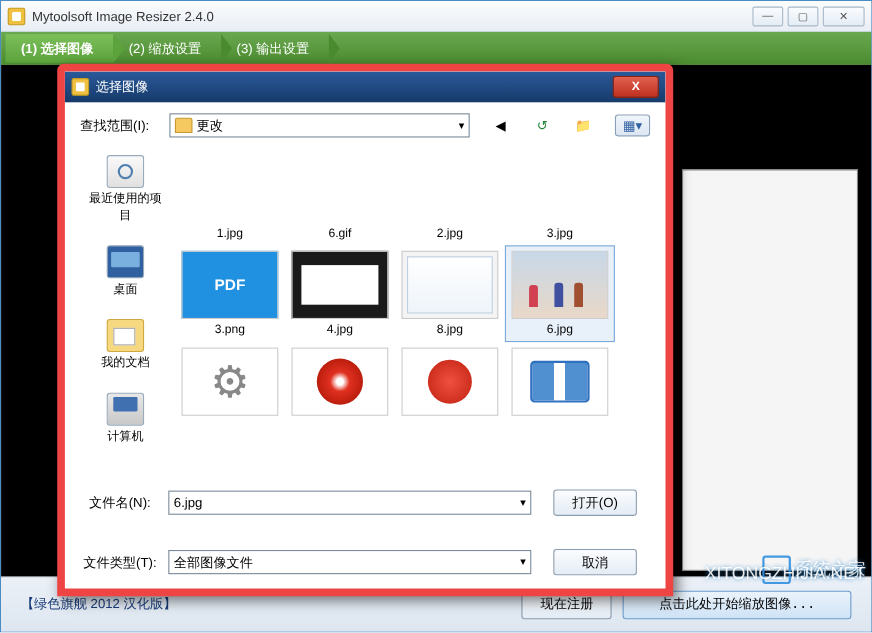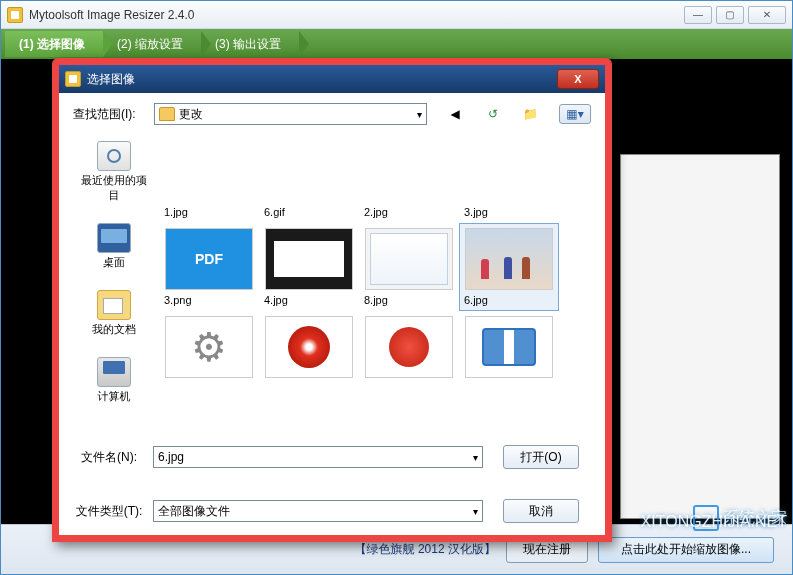--- a/index.html
+++ b/index.html
@@ -16,24 +16,24 @@
 
 .toolbar { height: 30px; background: linear-gradient(#6aa84f,#4b8b2f); display: flex; align-items: center; padding-left: 4px; }
 .step { height: 26px; display:flex; align-items:center; padding: 0 18px 0 14px; font-size: 12px; color: #fff; position:relative; }
 .step.active { background: linear-gradient(#7cbf5a,#5ca33c); font-weight:bold; }
 .step::after { content:''; position:absolute; right:-10px; top:0; width:0;height:0;border-top:13px solid transparent;border-bottom:13px solid transparent;border-left:10px solid #4b8b2f; z-index:1;}
 .step.active::after { border-left-color:#5ca33c; }
 
 .workspace { height: 465px; background: #000; position: relative; padding:10px; }
 .right-panel { position:absolute; right:12px; top:95px; width:160px; height:365px; background:#f5f5f5; border:1px solid #888;}
 
-.bottombar { height: 50px; background: linear-gradient(#ebf0f7,#dde6f0); display:flex; align-items:center; padding: 0 18px; border-top:1px solid #c0cad6;text-align:right;}
+.bottombar { height: 50px; background: linear-gradient(#ebf0f7,#dde6f0); display:flex; align-items:center; padding: 0 18px; border-top:1px solid #c0cad6;}
 .link { font-size:12px; color:#1a3c7a; flex:1;}
 .btn { height:26px; padding:0 16px; border:1px solid #8a9cb0; background:linear-gradient(#fbfcfe,#e4ecf5); font-size:12px; border-radius:3px; margin-left:10px; display:flex;align-items:center; }
-.btn.big { padding:0 22px; background:linear-gradient(#eaf3fb,#cfe3f6); border-color:#6a9dce;}
+.btn.big { padding:0 32px; background:linear-gradient(#eaf3fb,#cfe3f6); border-color:#6a9dce;font-family:Liberation Mono, monospace;}
 
 
 .dialog { position:absolute; left:52px; top:58px; width:560px; height:484px; background:#fff; border:7px solid #ef4444; box-shadow: 4px 4px 12px rgba(0,0,0,0.5); border-radius:6px 6px 0 0; overflow:hidden;}
 .dlg-titlebar { height:28px; background:linear-gradient(#2a5a9a,#163a6a); display:flex;align-items:center; padding:0 6px;}
 .dlg-titlebar .app-icon { width:16px;height:16px;background:#f0c040;border:1px solid #c29c20;border-radius:2px;margin-right:6px;position:relative;}
 .dlg-titlebar .app-icon::after{content:'';position:absolute;inset:3px;background:#fff;border-radius:1px;}
 .dlg-title { color:#fff; font-size:12px; flex:1;}
 .dlg-close { width:42px;height:20px;background:linear-gradient(#e06050,#c03020);border:1px solid #902010;border-radius:3px;color:#fff;display:flex;align-items:center;justify-content:center;font-size:11px;font-weight:bold;}
 
 .dlg-body { padding:10px 14px 0;}
@@ -52,21 +52,21 @@
 .place-icn.recent::after{content:'';position:absolute;inset:7px 9px;border:2px solid #5080b0;border-radius:50%;}
 .place-icn.desktop { background:#3060a0;}
 .place-icn.desktop::after{content:'';position:absolute;inset:5px 3px 9px 3px;background:#7ab0e0;border-radius:1px;}
 .place-icn.docs { background:#f5d880;border-color:#d0a840;}
 .place-icn.docs::after{content:'';position:absolute;left:5px;top:7px;width:18px;height:14px;background:#fff;border:1px solid #aaa;}
 .place-icn.computer { background:linear-gradient(#e8e8e8,#c8c8c8);}
 .place-icn.computer::after{content:'';position:absolute;inset:3px 5px 12px 5px;background:#4070b0;border-radius:1px;}
 
 .file-area { flex:1; border-left:0; overflow:hidden;}
 .file-grid { display:flex;flex-wrap:wrap; gap:0; padding:0 4px;}
-.file-item { width:100px; padding:4px; text-align:left; font-size:11px; border:1px solid transparent;}
+.file-item { width:100px; padding:4px; text-align:center; font-size:11px; border:1px solid transparent;}
 .file-item.selected { border:1px solid #7aa8d8; background:#e8f0fa;}
 .thumb { width:88px; height:62px; margin:0 auto 4px; background:#fff; border:1px solid #ccc; display:flex;align-items:center;justify-content:center;position:relative;overflow:hidden;}
 .thumb.empty { border:none;}
 .thumb.pdf { background:#2090e0;}
 .thumb.pdf::before{content:'PDF';color:#fff;font-weight:bold;font-size:14px;}
 .thumb.app { background:#1a1a1a;}
 .thumb.app::after{content:'';position:absolute;inset:12px 8px;background:#fff;}
 .thumb.win { background:#f4f4f4;}
 .thumb.win::after{content:'';position:absolute;inset:4px;border:1px solid #c0d0e4;background:linear-gradient(#fff,#eef4fa);}
 .thumb.pic { background:linear-gradient(#c8d8e8,#e8d8c8);}

